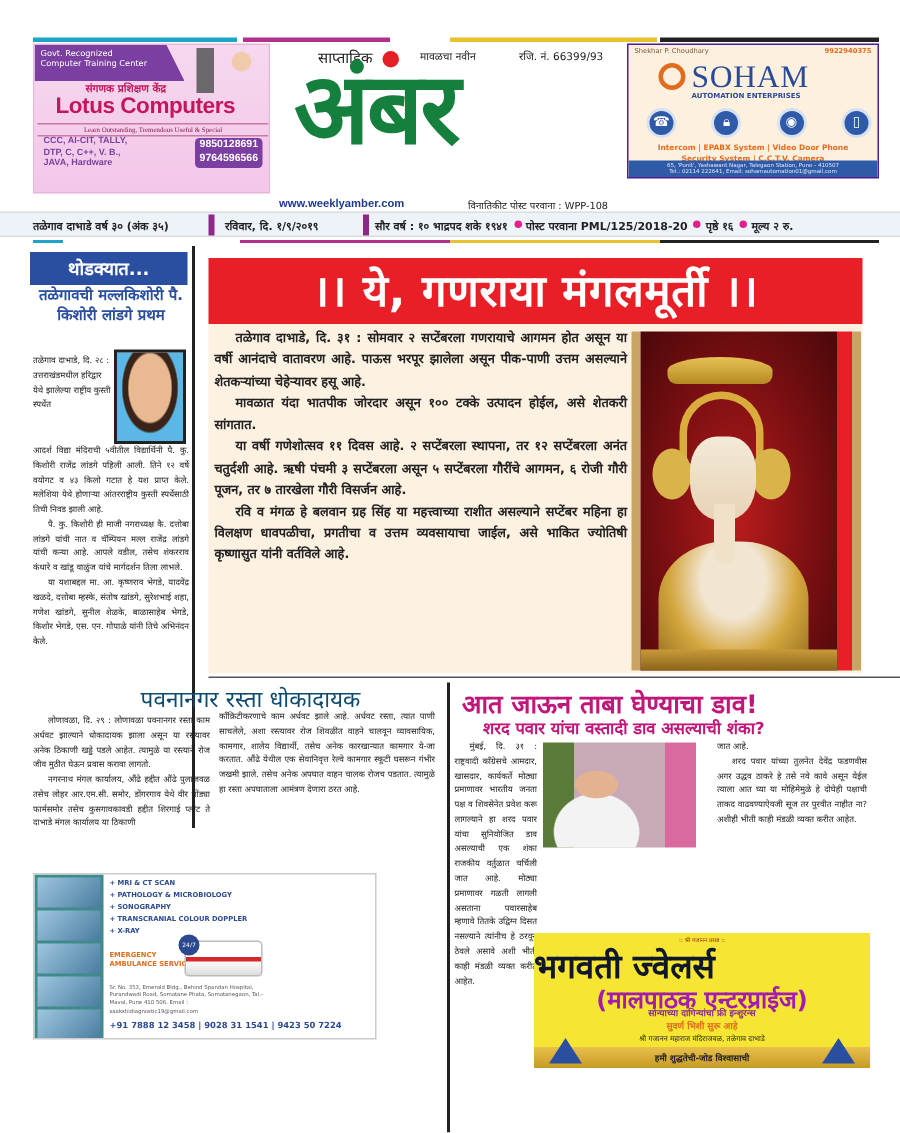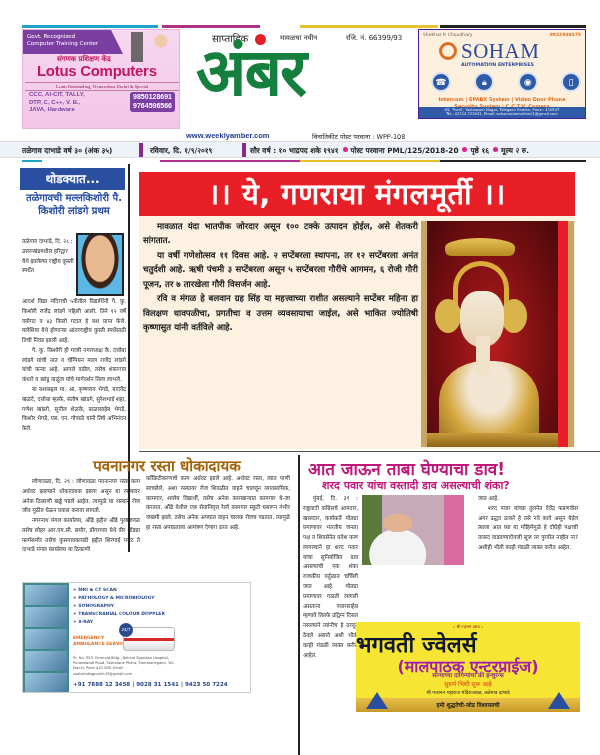--- a/index.html
+++ b/index.html
@@ -72,21 +72,21 @@
   .gan-head { position: absolute; left: 33px; top: 70px; width: 44px; height: 56px; border-radius: 40% 40% 45% 45%; background: linear-gradient(#f4ead8, #e7d2b5); }
   .gan-ears-l { position: absolute; left: 8px; top: 78px; width: 26px; height: 34px; border-radius: 50%; background: #d8b44a; }
   .gan-ears-r { position: absolute; left: 74px; top: 78px; width: 26px; height: 34px; border-radius: 50%; background: #d8b44a; }
   .gan-trunk { position: absolute; left: 49px; top: 115px; width: 14px; height: 40px; border-radius: 0 0 10px 10px; background: #f0e2c9; }
   .gan-body { position: absolute; left: 12px; top: 140px; width: 100px; height: 86px; border-radius: 45% 45% 10px 10px; background: radial-gradient(ellipse at 50% 30%, #f2e6d2 0 30%, #d4a63e 60%, #8f6a1d 100%); }
   .gan-base { position: absolute; left: 0; bottom: 0; width: 131px; height: 14px; background: linear-gradient(#c99a3a, #8a6418); }
 
   .hline-mid { position: absolute; left: 139px; top: 451px; width: 461px; height: 1px; background: #555; }
 
   
-  .pav-head { position: absolute; left: 52px; top: 455px; width: 230px; font-size: 15px; color: #a16207; font-weight: bold; text-align: center; white-space: nowrap; }
+  .pav-head { position: absolute; left: 52px; top: 455px; width: 230px; font-size: 15px; color: #0c4a6e; font-weight: normal; text-align: center; white-space: nowrap; }
   .pav-col { position: absolute; font-size: 5.6px; line-height: 1.75; color: #222; text-align: justify; }
   .pav-col p { text-indent: 10px; }
   .pav-c1 { left: 22px; top: 477px; width: 118px; }
   .pav-c2 { left: 146px; top: 474px; width: 144px; }
 
   
   .saakshi { position: absolute; left: 22px; top: 582px; width: 229px; height: 111px; background: #fff; border: 1px solid #ccc; overflow: hidden; }
   .saakshi .thumbs { position: absolute; left: 0; top: 0; width: 46px; height: 111px; background: #3f8a8a; }
   .saakshi .thumbs div { height: 20px; margin: 2px 2px 0 2px; background: linear-gradient(135deg, #9ec7e0, #4a7ca0); }
   .saakshi .svc { position: absolute; left: 50px; top: 3px; font-size: 4.5px; line-height: 1.75; color: #2b4a8e; font-weight: bold; }
@@ -210,20 +210,21 @@
 <div class="left-text left-intro">तळेगाव दाभाडे, दि. २८ : उत्तराखंडमधील हरिद्वार येथे झालेल्या राष्ट्रीय कुस्ती स्पर्धेत</div>
 <div class="left-text left-body">
   <p class="first">आदर्श विद्या मंदिराची ५वीतील विद्यार्थिनी पै. कु. किशोरी राजेंद्र लांडगे पहिली आली. तिने १२ वर्षे वयोगट व ४३ किलो गटात हे यश प्राप्त केले. मलेशिया येथे होणाऱ्या आंतरराष्ट्रीय कुस्ती स्पर्धेसाठी तिची निवड झाली आहे.</p>
   <p>पै. कु. किशोरी ही माजी नगराध्यक्ष कै. दत्तोबा लांडगे यांची नात व चॅम्पियन मल्ल राजेंद्र लांडगे यांची कन्या आहे. आपले वडील, तसेच शंकरराव कंधारे व खांडू वाळुंज यांचे मार्गदर्शन तिला लाभले.</p>
   <p>या यशाबद्दल मा. आ. कृष्णराव भेगडे, यादवेंद्र खळदे, दत्तोबा म्हस्के, संतोष खांडगे, सुरेशभाई शहा, गणेश खांडगे, सुनील शेळके, बाळासाहेब भेगडे, किशोर भेगडे, एस. एन. गोपाळे यांनी तिचे अभिनंदन केले.</p>
 </div>
 
 <div class="banner">।। ये, गणराया मंगलमूर्ती ।।</div>
 <div class="main-bg"></div>
 <div class="main-text">
+  <p class="first">तळेगाव दाभाडे, दि. ३१ : सोमवार २ सप्टेंबरला गणरायाचे आगमन होत असून या वर्षी आनंदाचे वातावरण आहे. पाऊस भरपूर झालेला असून पीक-पाणी उत्तम असल्याने शेतकऱ्यांच्या चेहेऱ्यावर हसू आहे.</p>
   <p>मावळात यंदा भातपीक जोरदार असून १०० टक्के उत्पादन होईल, असे शेतकरी सांगतात.</p>
   <p>या वर्षी गणेशोत्सव ११ दिवस आहे. २ सप्टेंबरला स्थापना, तर १२ सप्टेंबरला अनंत चतुर्दशी आहे. ऋषी पंचमी ३ सप्टेंबरला असून ५ सप्टेंबरला गौरींचे आगमन, ६ रोजी गौरी पूजन, तर ७ तारखेला गौरी विसर्जन आहे.</p>
   <p>रवि व मंगळ हे बलवान ग्रह सिंह या महत्त्वाच्या राशीत असल्याने सप्टेंबर महिना हा विलक्षण धावपळीचा, प्रगतीचा व उत्तम व्यवसायाचा जाईल, असे भाकित ज्योतिषी कृष्णासुत यांनी वर्तविले आहे.</p>
 </div>
 <div class="gan-gold"></div>
 <div class="gan-img">
   <div class="gan-umb"></div>
   <div class="gan-crown"></div>
   <div class="gan-ears-l"></div>
   <div class="gan-ears-r"></div>

